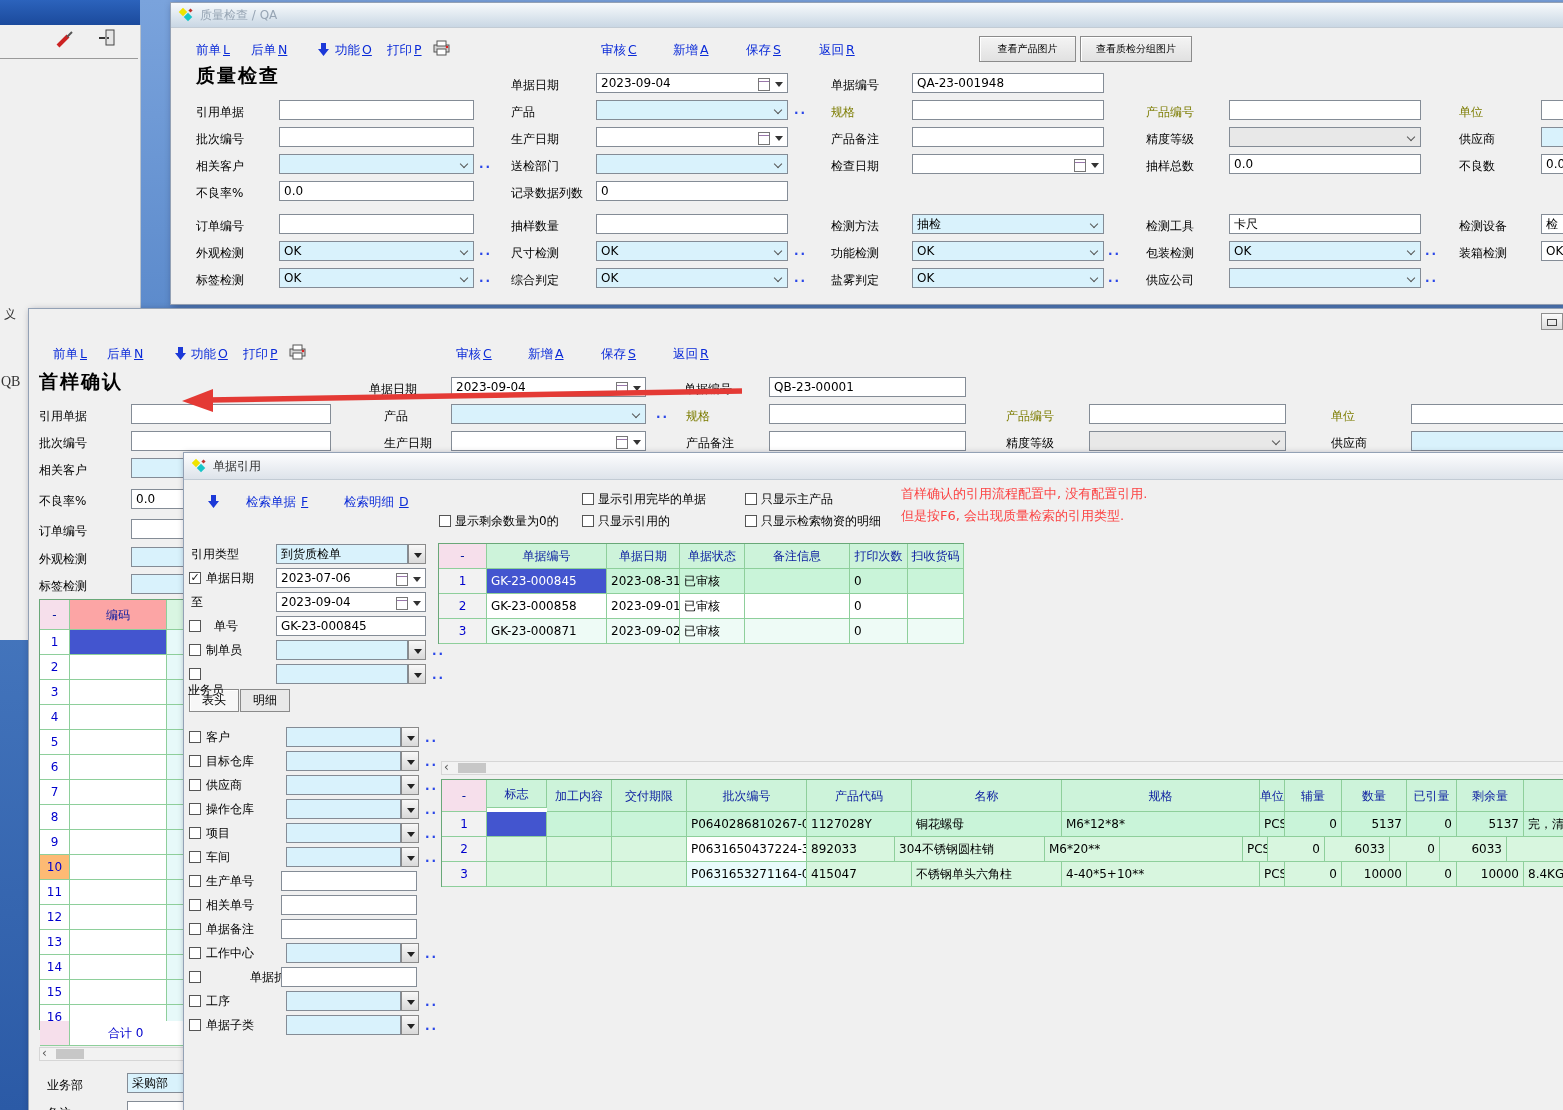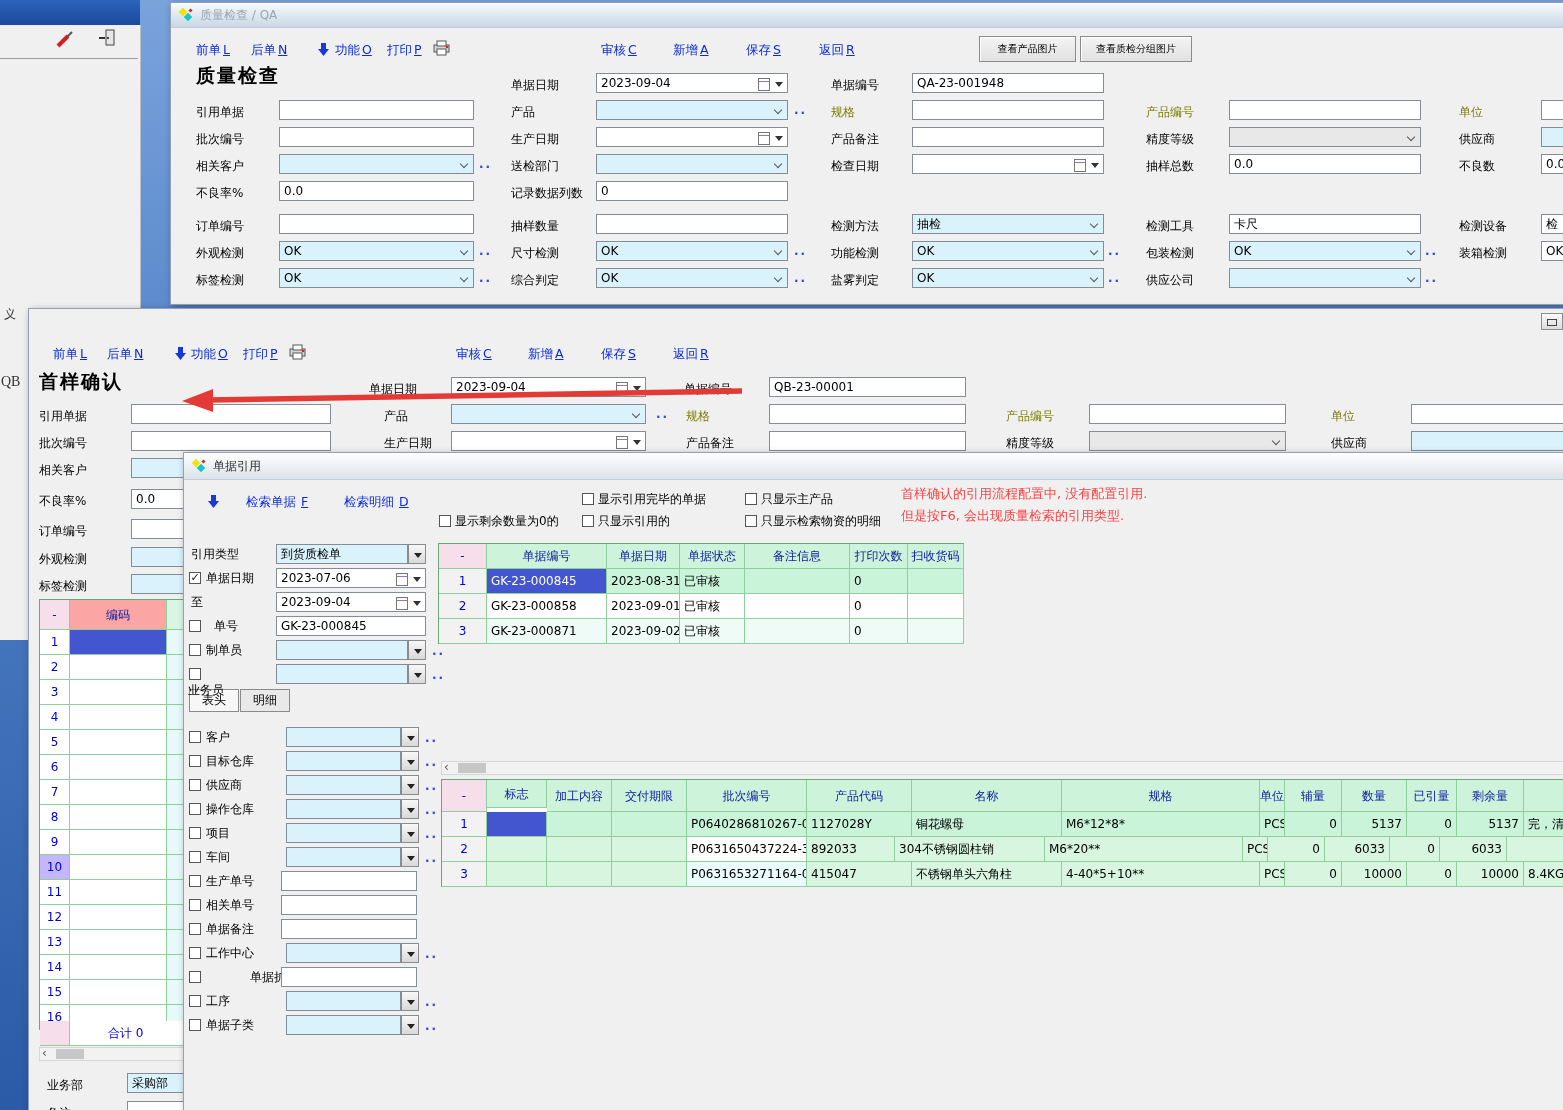--- a/index.html
+++ b/index.html
@@ -305,21 +305,21 @@
             <div class="tdc numc" style="width: 30px; height: 25px; background: rgb(255, 255, 255);">8</div>
             <div class="tdc" style="width: 97px; height: 25px; background: rgb(255, 255, 255);"></div>
             <div class="tdc" style="width: 48px; height: 25px; background: rgb(231, 249, 249);"></div>
           </div>
           <div class="trw">
             <div class="tdc numc" style="width: 30px; height: 25px; background: rgb(255, 255, 255);">9</div>
             <div class="tdc" style="width: 97px; height: 25px; background: rgb(255, 255, 255);"></div>
             <div class="tdc" style="width: 48px; height: 25px; background: rgb(231, 249, 249);"></div>
           </div>
           <div class="trw">
-            <div class="tdc numc" style="width: 30px; height: 25px; background: #c4b5fd;">10</div>
+            <div class="tdc numc" style="width: 30px; height: 25px; background: #fdba74;">10</div>
             <div class="tdc" style="width: 97px; height: 25px; background: rgb(255, 255, 255);"></div>
             <div class="tdc" style="width: 48px; height: 25px; background: rgb(231, 249, 249);"></div>
           </div>
           <div class="trw">
             <div class="tdc numc" style="width: 30px; height: 25px; background: rgb(255, 255, 255);">11</div>
             <div class="tdc" style="width: 97px; height: 25px; background: rgb(255, 255, 255);"></div>
             <div class="tdc" style="width: 48px; height: 25px; background: rgb(231, 249, 249);"></div>
           </div>
           <div class="trw">
             <div class="tdc numc" style="width: 30px; height: 25px; background: rgb(255, 255, 255);">12</div>

